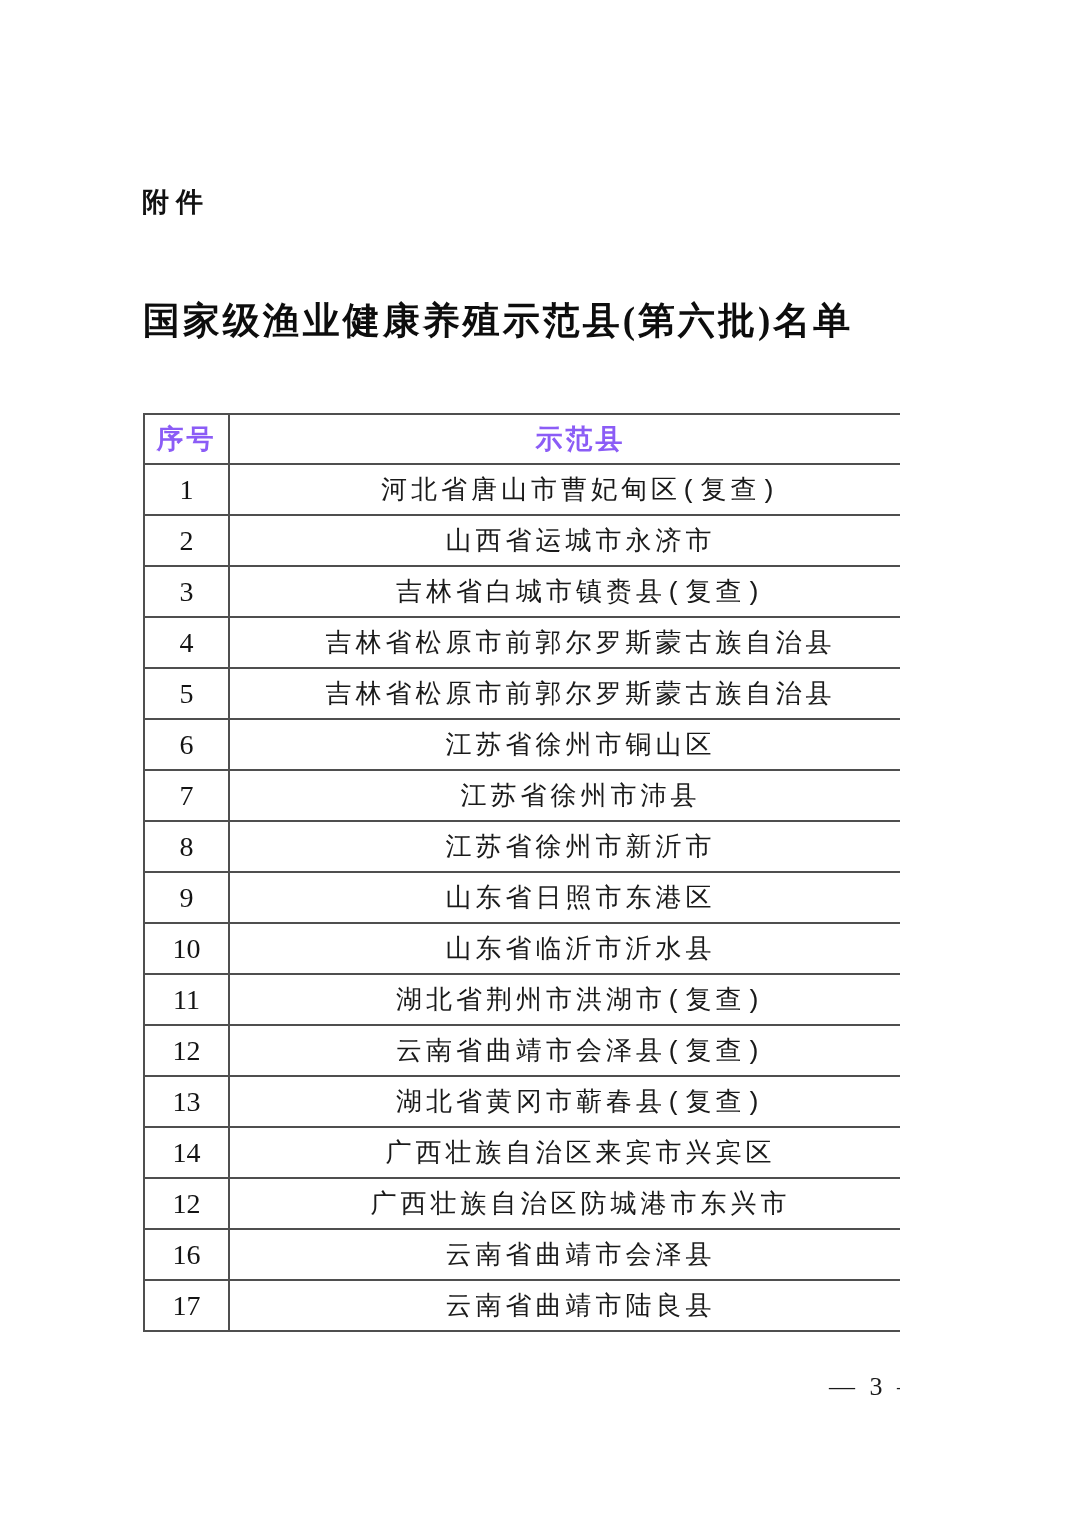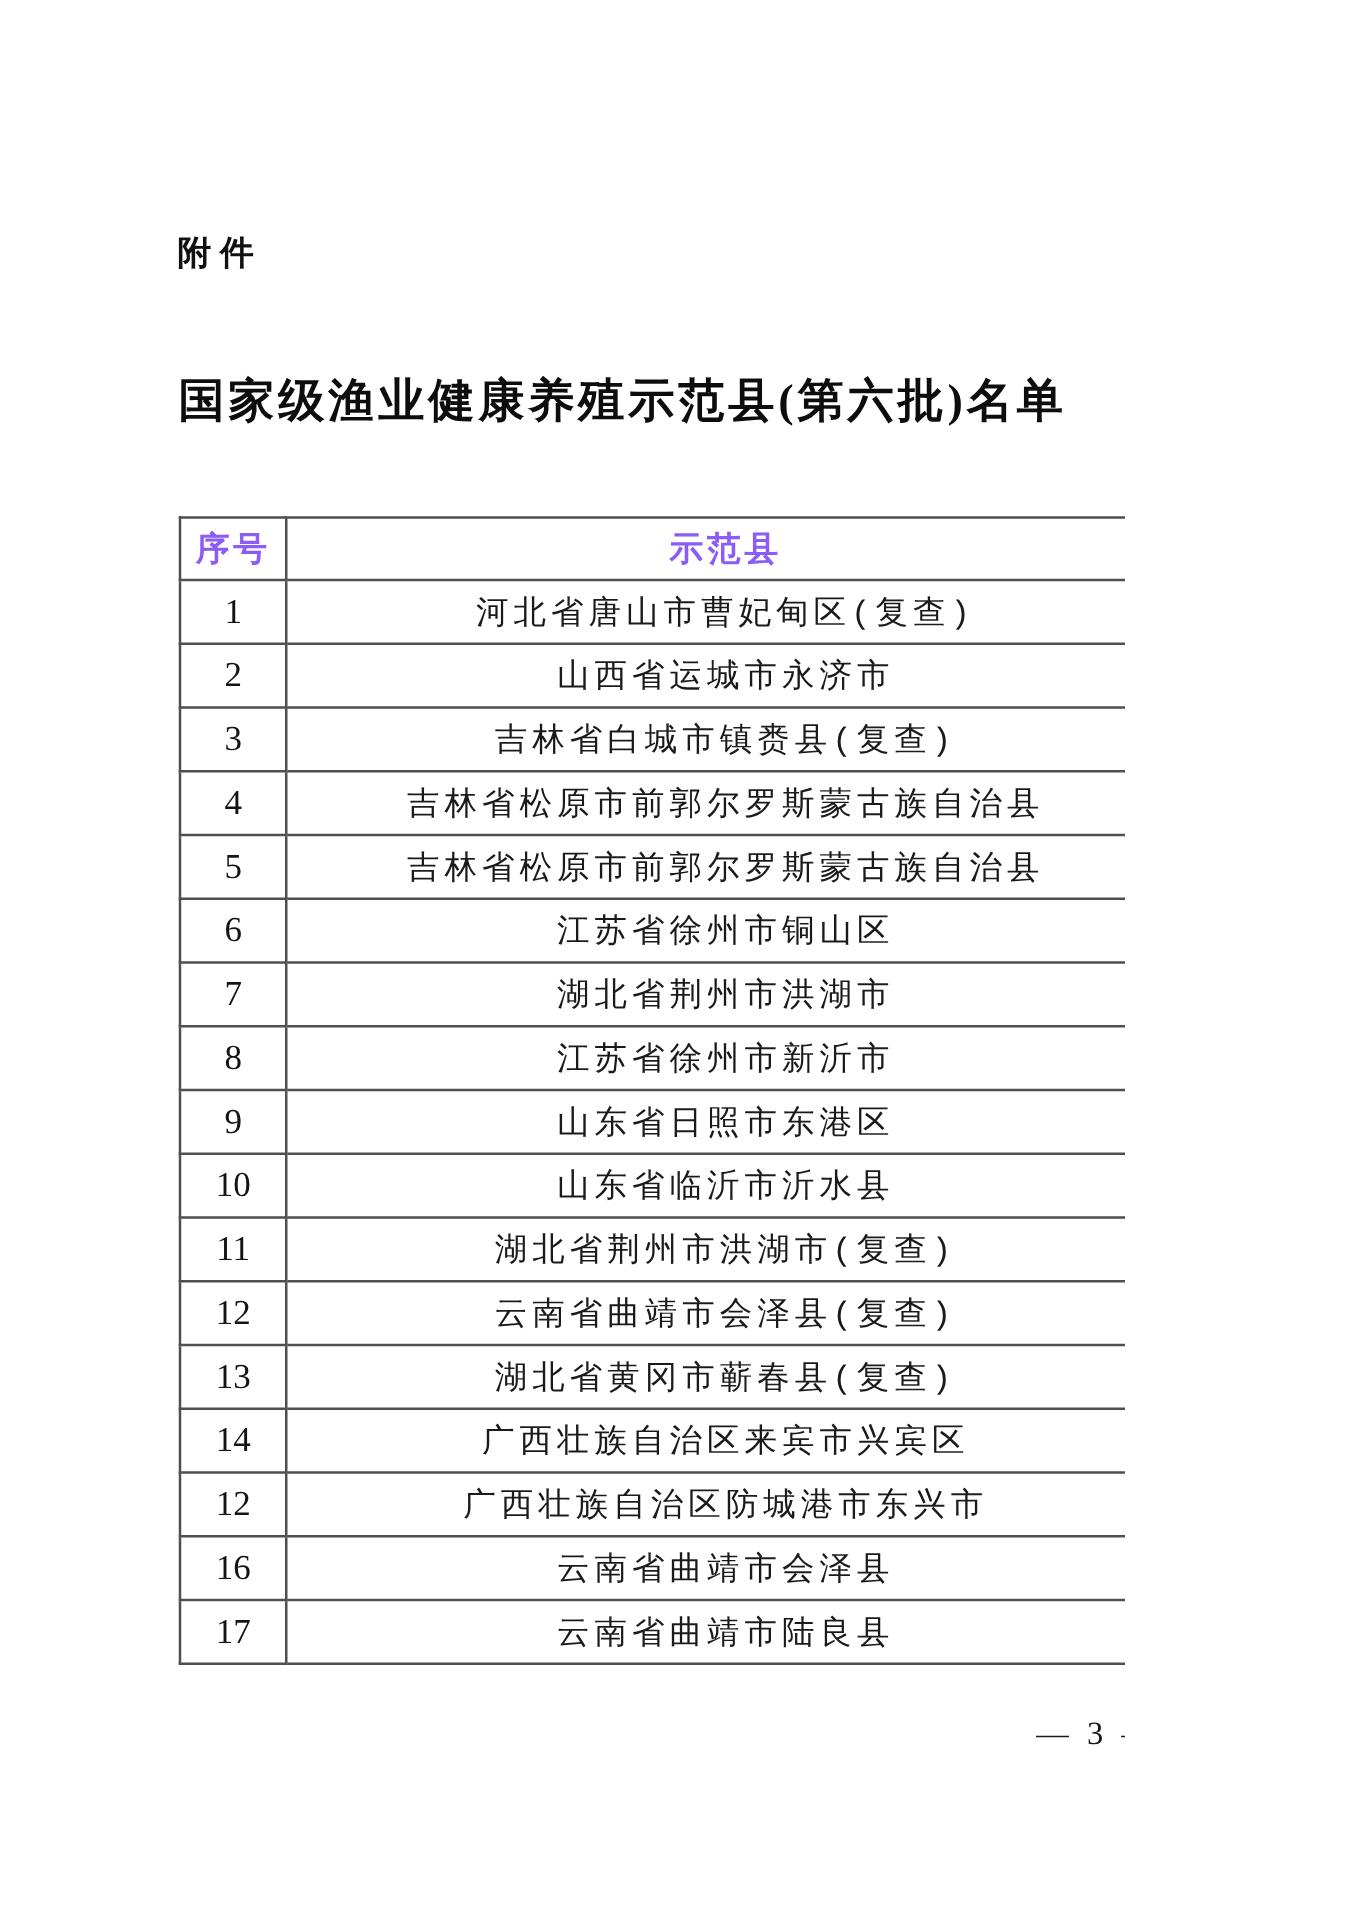--- a/index.html
+++ b/index.html
@@ -126,21 +126,21 @@
       <tr>
         <td class="cell-no">5</td>
         <td class="cell-county">吉林省松原市前郭尔罗斯蒙古族自治县</td>
       </tr>
       <tr>
         <td class="cell-no">6</td>
         <td class="cell-county">江苏省徐州市铜山区</td>
       </tr>
       <tr>
         <td class="cell-no">7</td>
-        <td class="cell-county">湖北省荆州市洪湖市</td>
+        <td class="cell-county">江苏省徐州市沛县</td>
       </tr>
       <tr>
         <td class="cell-no">8</td>
         <td class="cell-county">江苏省徐州市新沂市</td>
       </tr>
       <tr>
         <td class="cell-no">9</td>
         <td class="cell-county">山东省日照市东港区</td>
       </tr>
       <tr>

